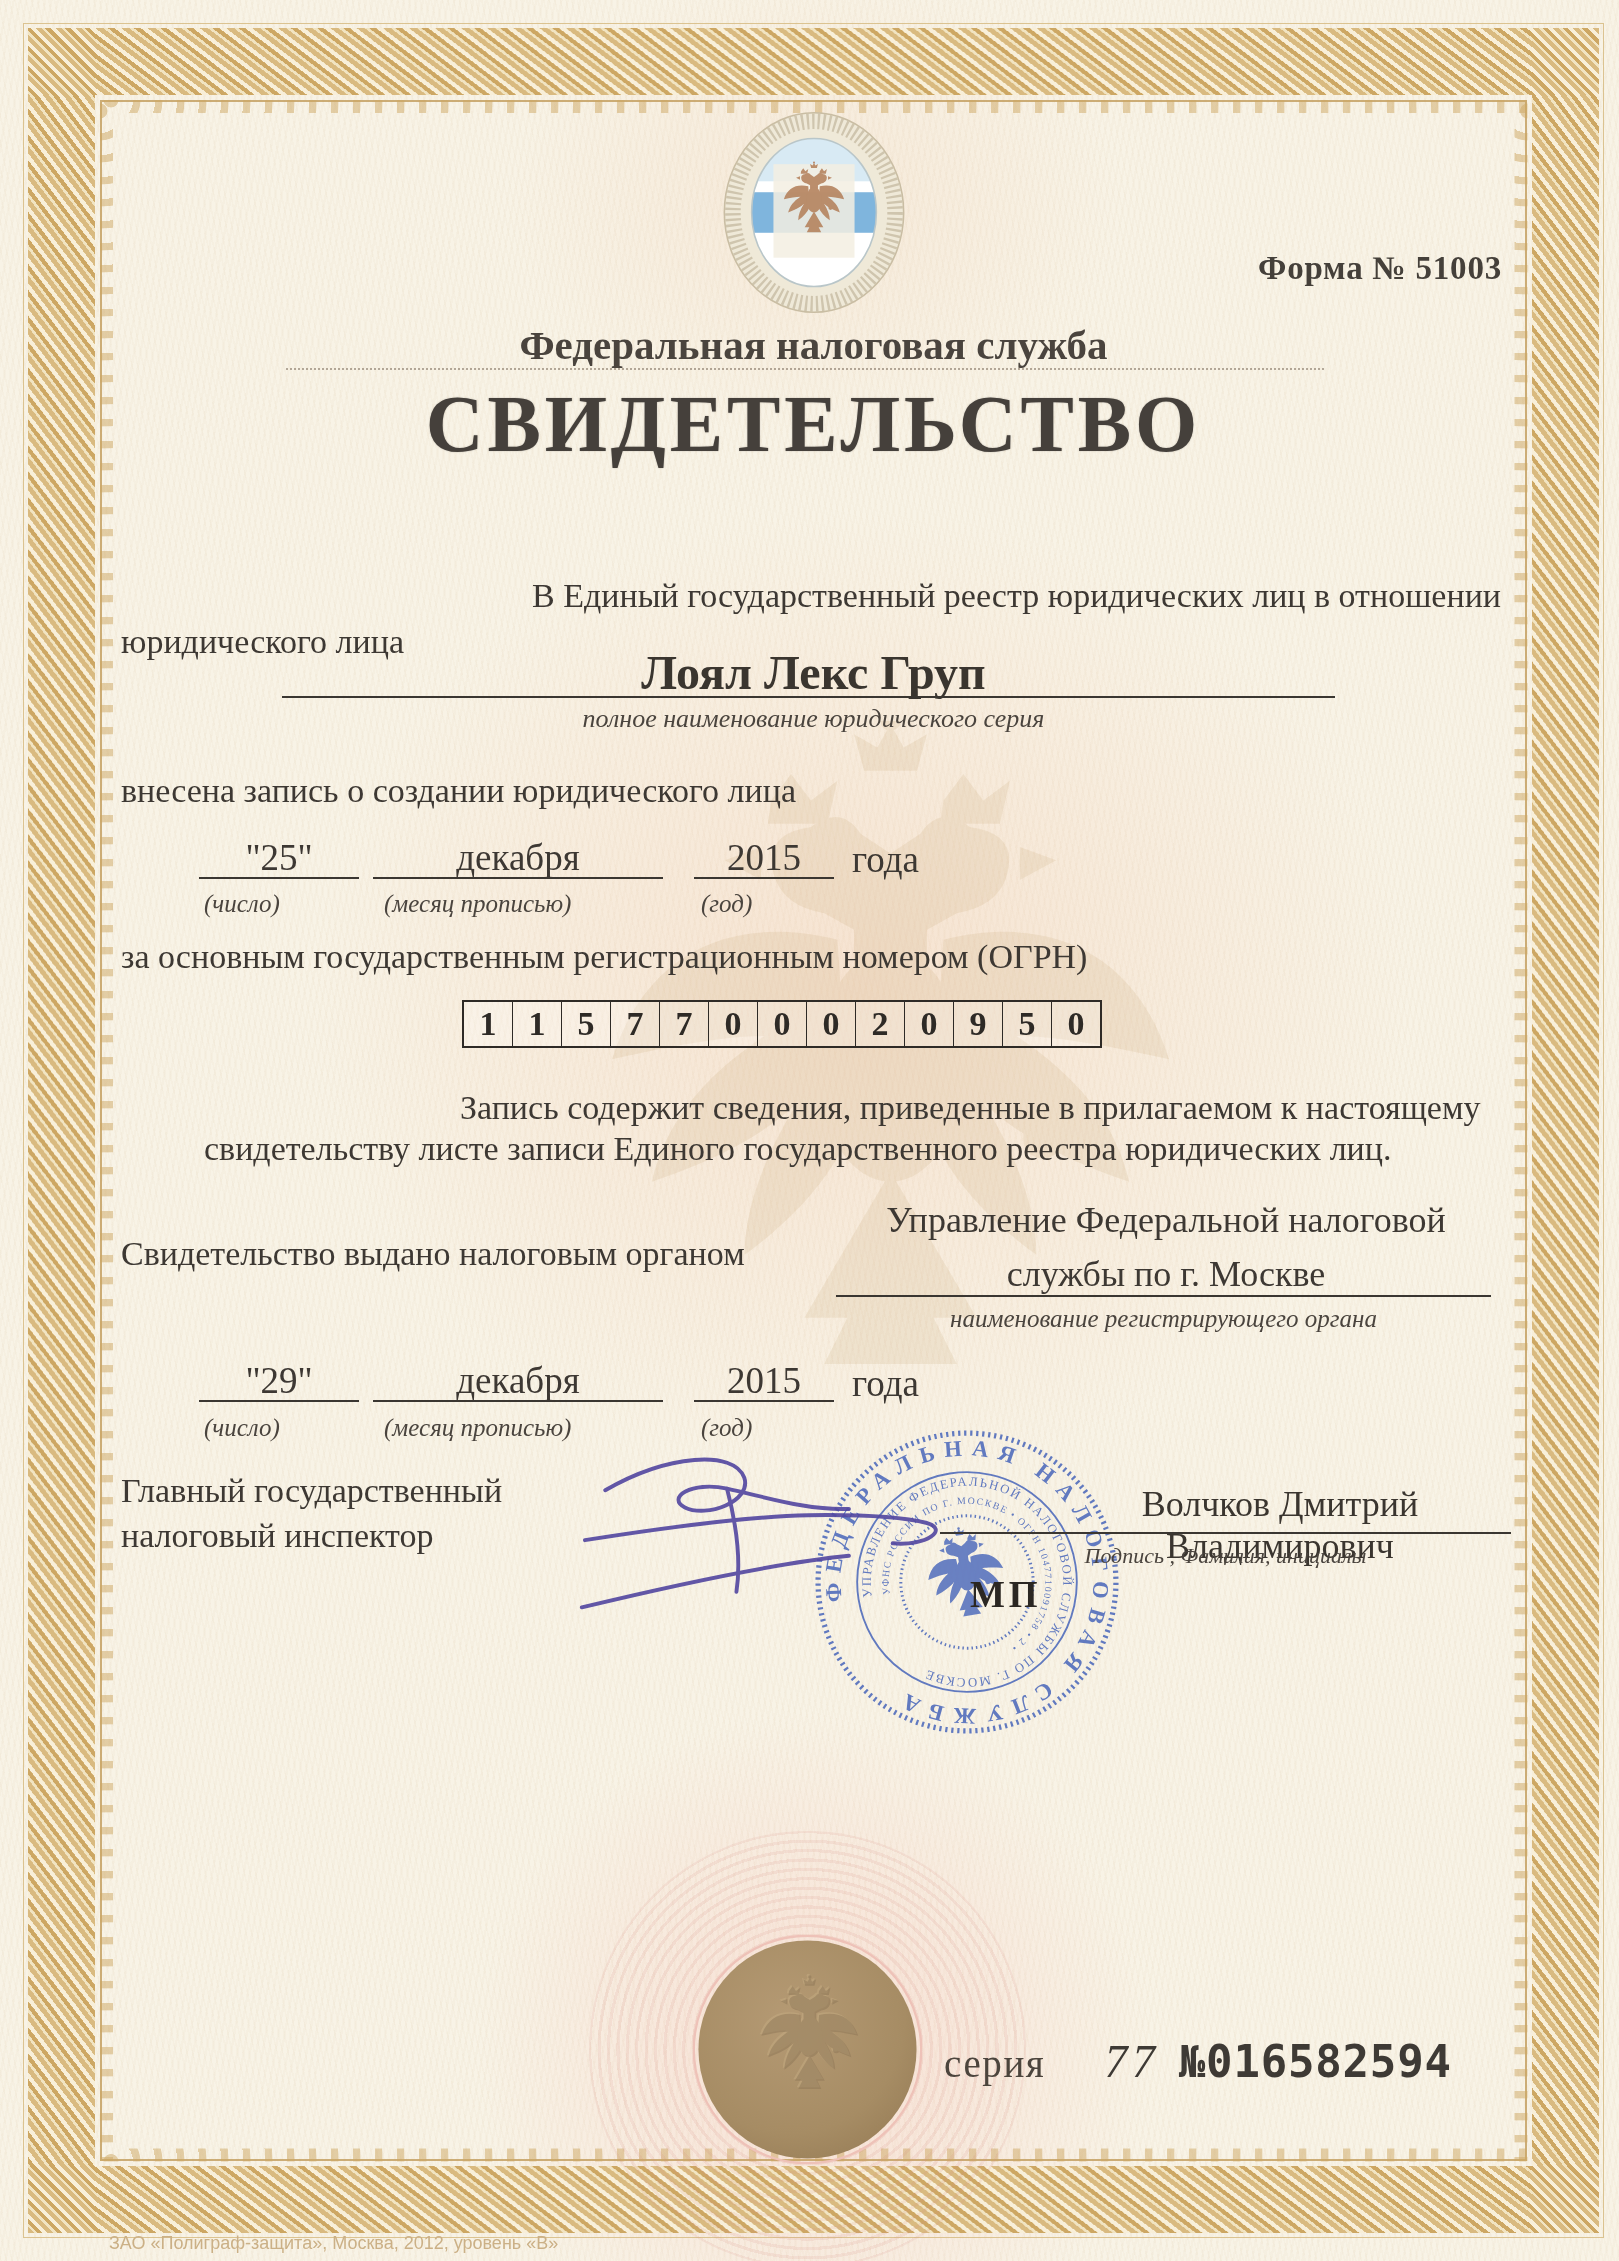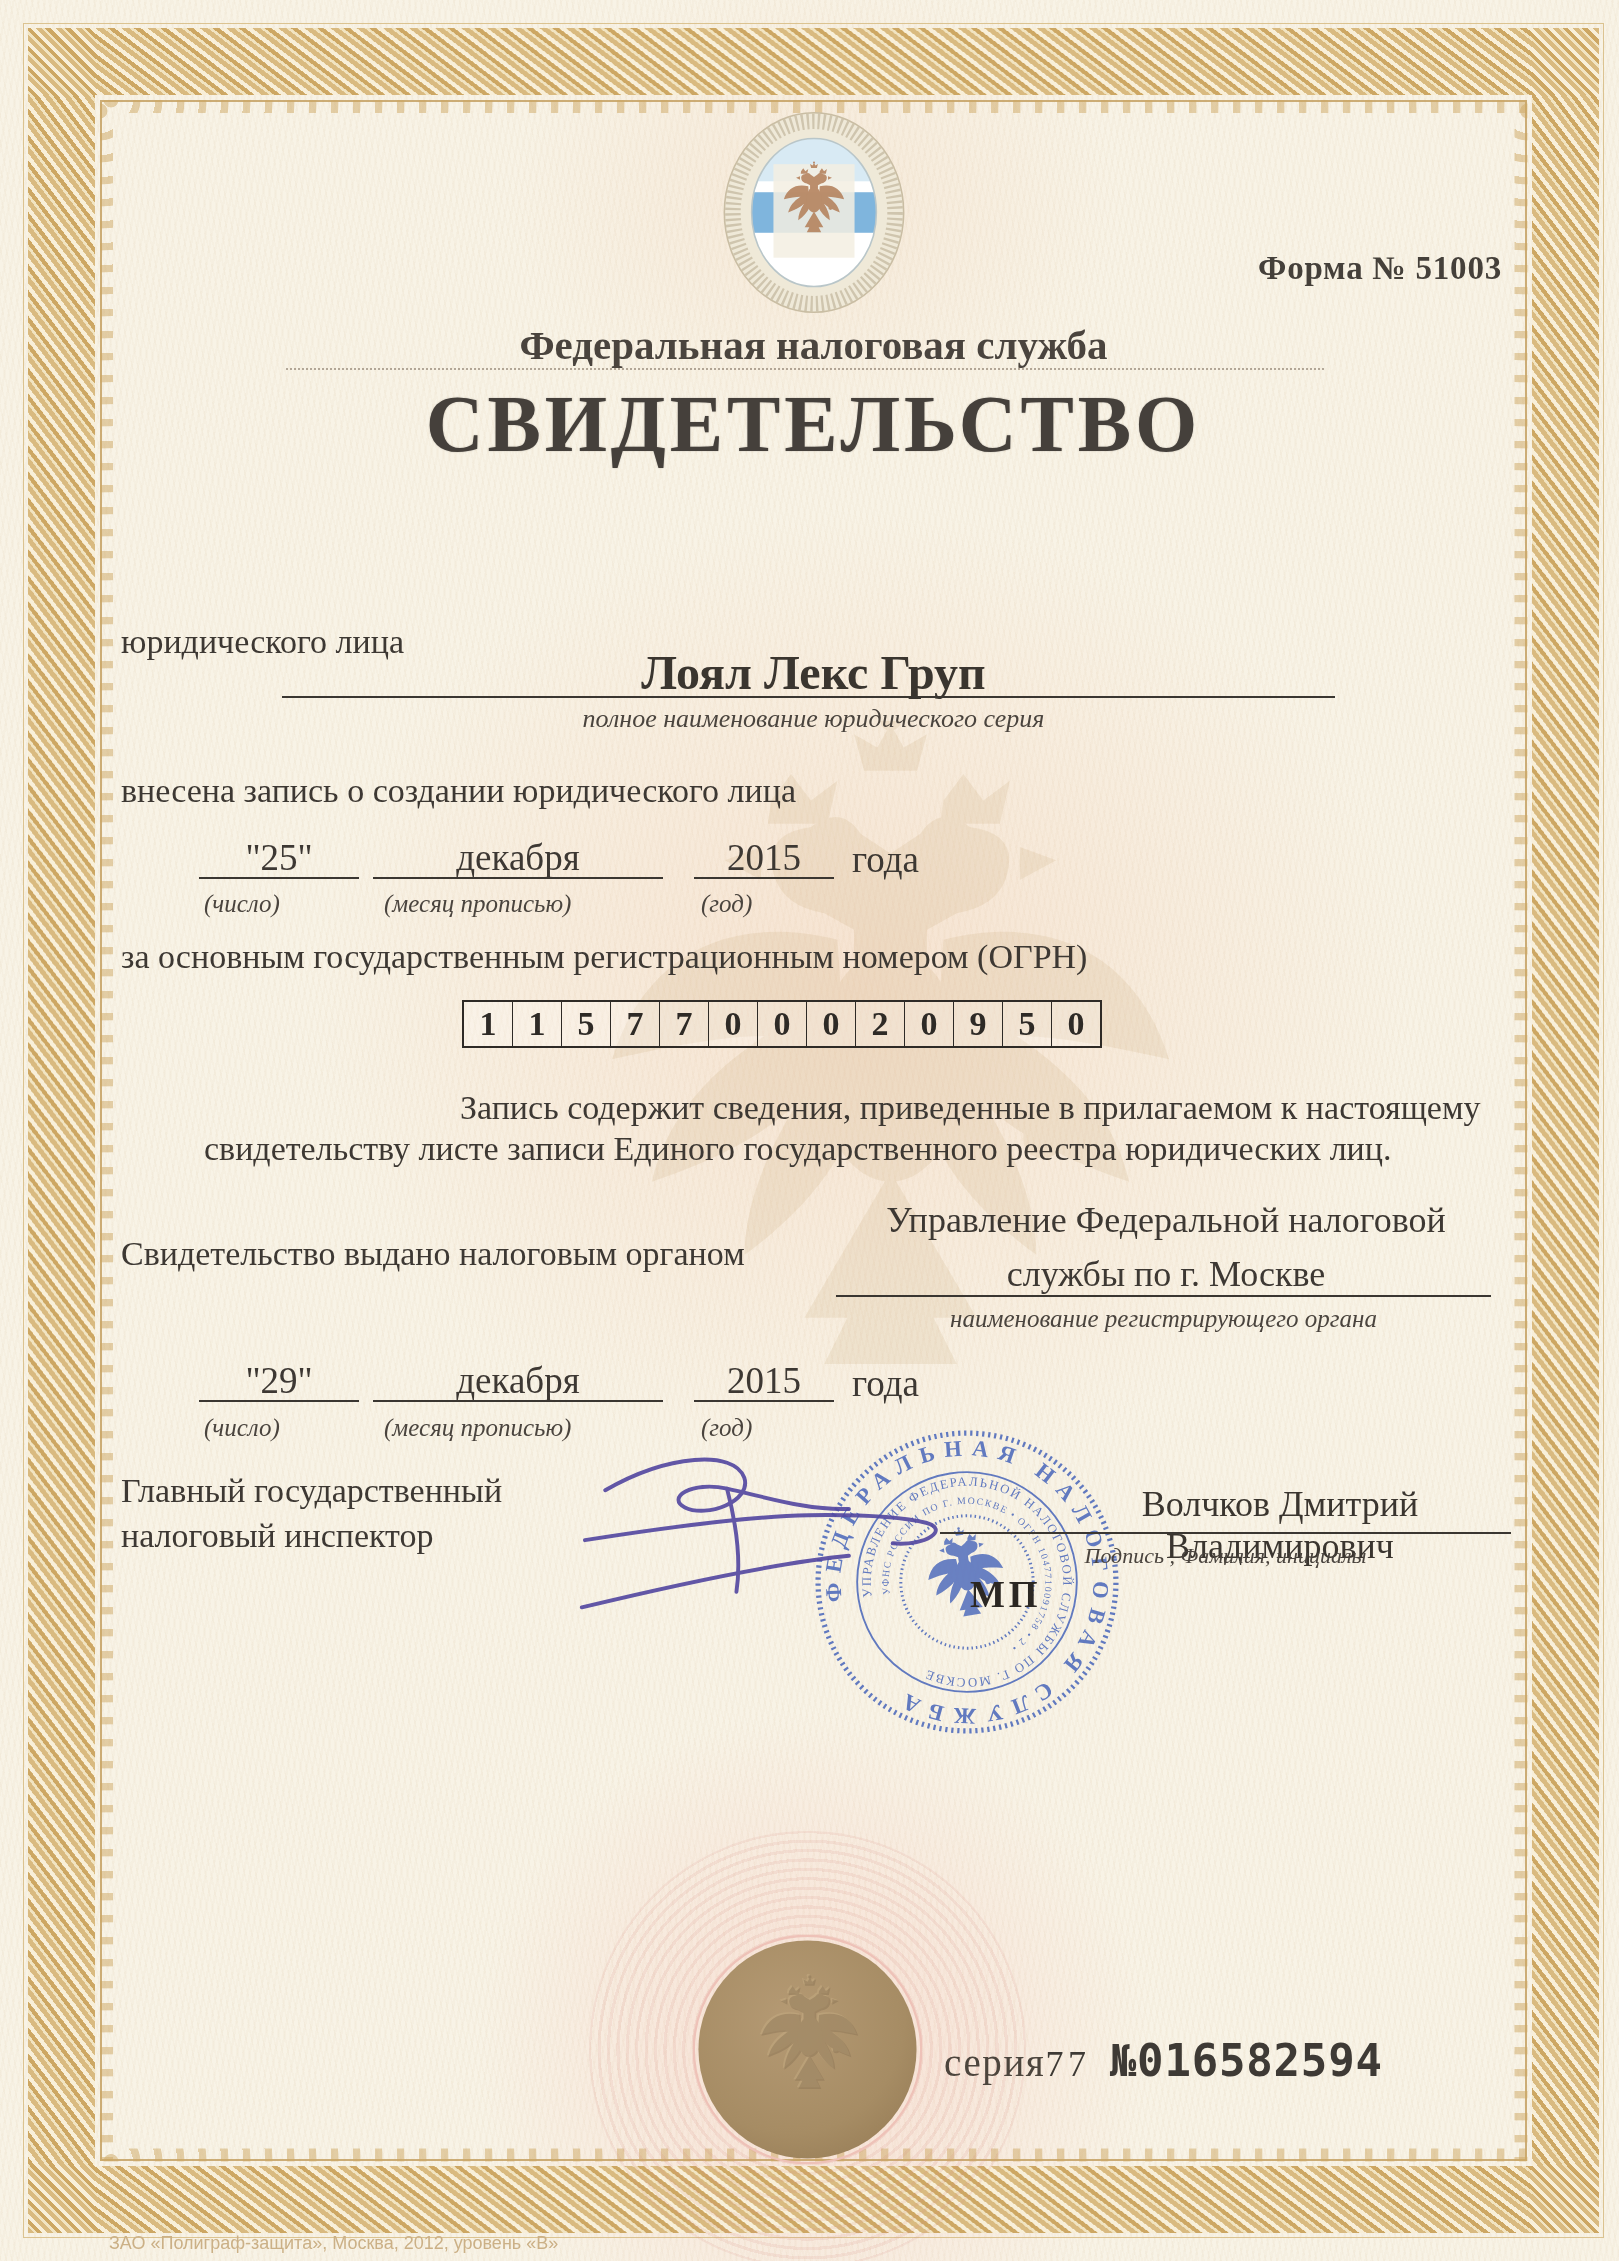--- a/index.html
+++ b/index.html
@@ -70,21 +70,21 @@
   .signer-pos2{top:1517px; left:121px; font-size:34px;}
   .stamp{position:absolute; left:794px; top:1409px; width:346px; height:346px; transform:rotate(-9deg); opacity:.92;}
   .signature-ink{position:absolute; left:574px; top:1423px; width:453px; height:250px;}
   .signer-name{top:1483px; left:1046px; width:468px; text-align:center; font-size:36px; color:#3a352f;}
   .signer-underline{top:1532px; left:940px; width:571px; border-top:2.3px solid #3a3631;}
   .signer-caption{top:1543px; left:940px; width:571px; text-align:center; font-size:22px; font-style:italic; color:#4a443e;}
   .mp{top:1573px; left:970px; font-size:37px; font-weight:bold; letter-spacing:3.9px; color:#2b2722;}
   .seal{position:absolute; left:693px; top:1935px; width:229px; height:229px;}
   .series-row{top:2035px; left:944px; display:flex; align-items:baseline; color:#4c453d;}
   .series-label{font-size:39px; letter-spacing:1.6px;}
-  .series-code{font-size:36px; letter-spacing:4.7px; color:#3e3a35;}
+  .series-code{font-size:46px; margin-left:59px; letter-spacing:4.7px; color:#3e3a35;font-style:italic;}
   .series-number{font-size:44px; margin-left:19px; font-family:"DejaVu Sans Mono","Liberation Mono",monospace;
     font-weight:bold; color:#3e3a35; letter-spacing:0.8px;}
   .imprint{top:2233px; left:109px; font-size:18px; color:#cbb086; font-family:"Liberation Sans","DejaVu Sans",sans-serif;}
 </style>
 </head>
 <body>
 
 <div class="page">
 
   <svg width="0" height="0" style="position:absolute" aria-hidden="true">
@@ -141,20 +141,21 @@
       </g>
       <ellipse cx="118" cy="134" rx="80" ry="95" fill="none" stroke="#b9c6c9" stroke-width="2"></ellipse>
     </svg>
   </div>
 
   <div class="abs form-no">Форма  № 51003</div>
   <div class="abs agency">Федеральная налоговая служба</div>
   <div class="abs dotted-rule"></div>
   <div class="abs cert-title">СВИДЕТЕЛЬСТВО</div>
 
+  <div class="abs intro1">В Единый государственный реестр юридических лиц в отношении</div>
   <div class="abs intro2">юридического лица</div>
 
   <div class="abs entity-name">Лоял Лекс Груп</div>
   <div class="abs entity-underline"></div>
   <div class="abs entity-caption">полное наименование юридического серия</div>
 
   <div class="abs record-line">внесена запись о создании юридического лица</div>
 
   <div class="date-field" style="top:829px; left:199px; width:160px;">"25"</div>
   <div class="date-field" style="top:829px; left:373px; width:290px;">декабря</div>

